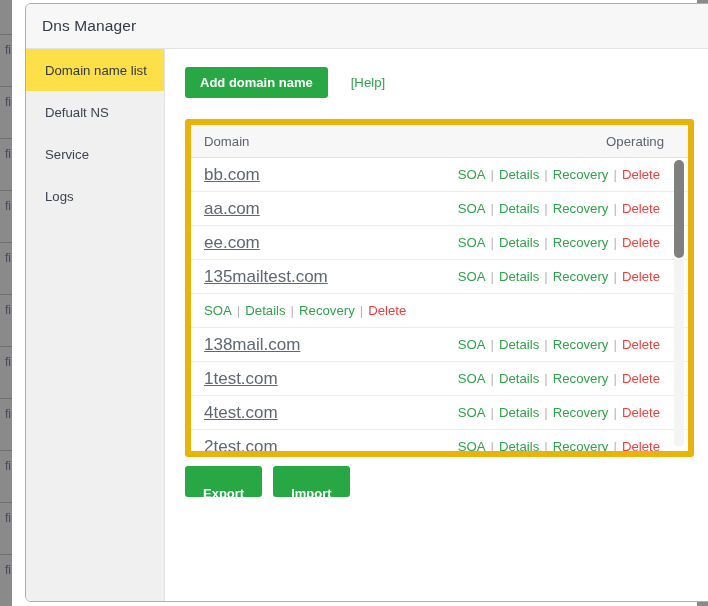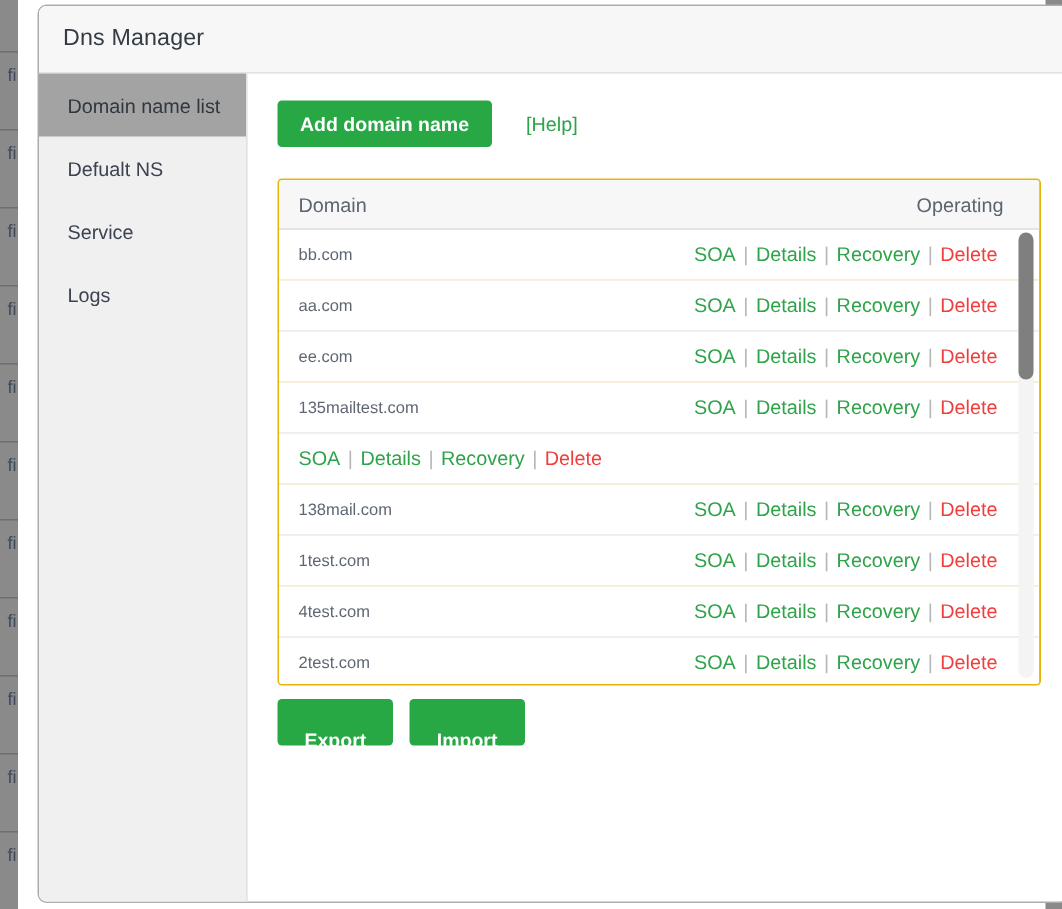--- a/index.html
+++ b/index.html
@@ -84,21 +84,21 @@
     display: flex;
     align-items: center;
     padding-left: 19px;
     font-size: 13.2px;
     color: #3c4350;
     box-sizing: border-box;
     cursor: pointer;
     background: transparent;
   }
   .side-item.active {
-    background: #a3a3a3;
+    background: #fde047;
     color: #30373f;
   }
 
   
   #main {
     flex: 1;
     padding: 18px 18px 0 20px;
     box-sizing: border-box;
     position: relative;
   }
@@ -126,27 +126,27 @@
   #help-link {
     color: #2fa34a;
     font-size: 13.2px;
     text-decoration: none;
     cursor: pointer;
   }
 
   
   #table-wrap {
     margin-top: 21px;
-    border: 1px solid #eab308;
+    border: 6px solid #eab308;
     border-radius: 3px;
     box-sizing: border-box;
     position: relative;
     height: 338px;
     overflow: hidden;
-    background: #eab308;
+    background: #d946ef;
   }
   #thead {
     height: 33px;
     background: #f7f7f7;
     border-bottom: 1px solid #e4e4e4;
     display: flex;
     align-items: center;
     box-sizing: border-box;
     padding: 0 15px 0 13px;
   }
@@ -173,22 +173,23 @@
     height: 34px;
     display: flex;
     align-items: center;
     box-sizing: border-box;
     padding: 0 15px 0 13px;
     border-bottom: 1px solid #ededed;
     background: #fff;
   }
   .cell-domain {
     flex: 1;
-    font-size: 11px;
+    font-size: 17px;
     color: #5f6773;
+    text-decoration: underline;
   }
   .cell-ops {
     font-size: 13.2px;
     white-space: nowrap;
     padding-right: 13px;
   }
   .op-link {
     color: #2fa34a;
     text-decoration: none;
     cursor: pointer;

